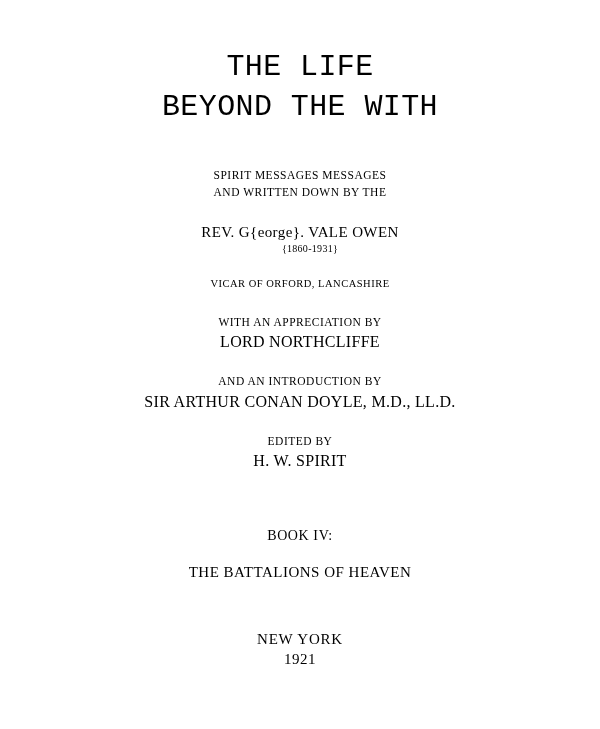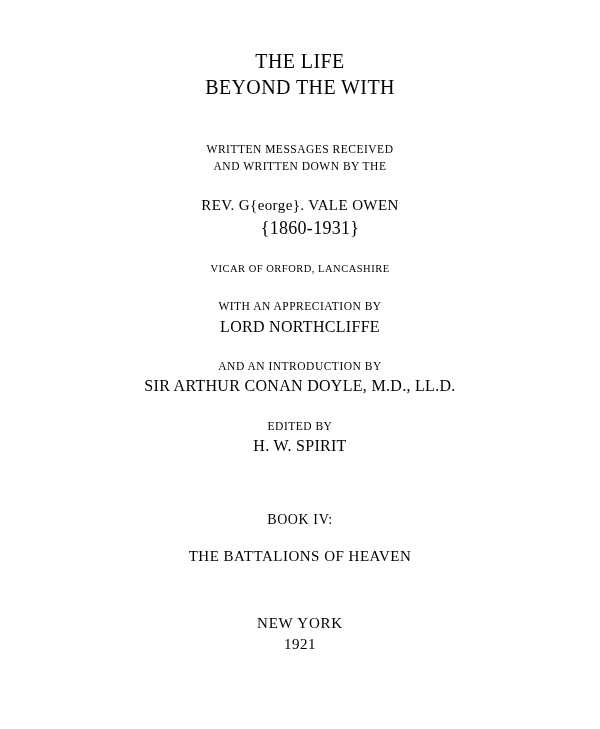--- a/index.html
+++ b/index.html
@@ -25,46 +25,46 @@
     position: absolute;
     left: 0;
     right: 0;
     top: 48px;
     text-align: center;
   }
   .title-block {
     margin: 0;
   }
   .title-line {
-    font-size: 20px;
+    font-size: 30px;
     letter-spacing: 0.4px;
     line-height: 1.32;
     font-weight: normal;
-    font-family: Liberation Serif, serif;
+    font-family: Liberation Mono, monospace;
   }
   .block {
     text-align: center;
   }
   .smallcaps-sm {
     font-size: 11.5px;
     letter-spacing: 0.5px;
     line-height: 1.5;
   }
   .smallcaps-xs {
     font-size: 10.5px;
     letter-spacing: 0.5px;
     line-height: 1.5;
   }
   .author {
     font-size: 15px;
     letter-spacing: 0.4px;
     line-height: 1.35;
   }
   .dates {
-    font-size: 18px;
+    font-size: 10px;
     letter-spacing: 0.3px;
     line-height: 1.4;
     margin-left: 20px;
   }
   .name-md {
     font-size: 16px;
     letter-spacing: 0.3px;
     line-height: 1.4;
   }
   .name-lg {
@@ -107,21 +107,21 @@
   <div class="content">
 
     <div class="title-block">
       <div class="title-line">THE LIFE</div>
       <div class="title-line">BEYOND THE WITH</div>
     </div>
 
     <div class="sp-title-to-sub"></div>
 
     <div class="block">
-      <div class="smallcaps-sm">WRITTEN MESSAGES RECEIVED</div>
+      <div class="smallcaps-sm">SPIRIT MESSAGES MESSAGES</div>
       <div class="smallcaps-sm">AND WRITTEN DOWN BY THE</div>
     </div>
 
     <div class="sp-sub-to-author"></div>
 
     <div class="block">
       <div class="author">REV. G{eorge}. VALE OWEN</div>
       <div class="dates">{1860-1931}</div>
     </div>
 

